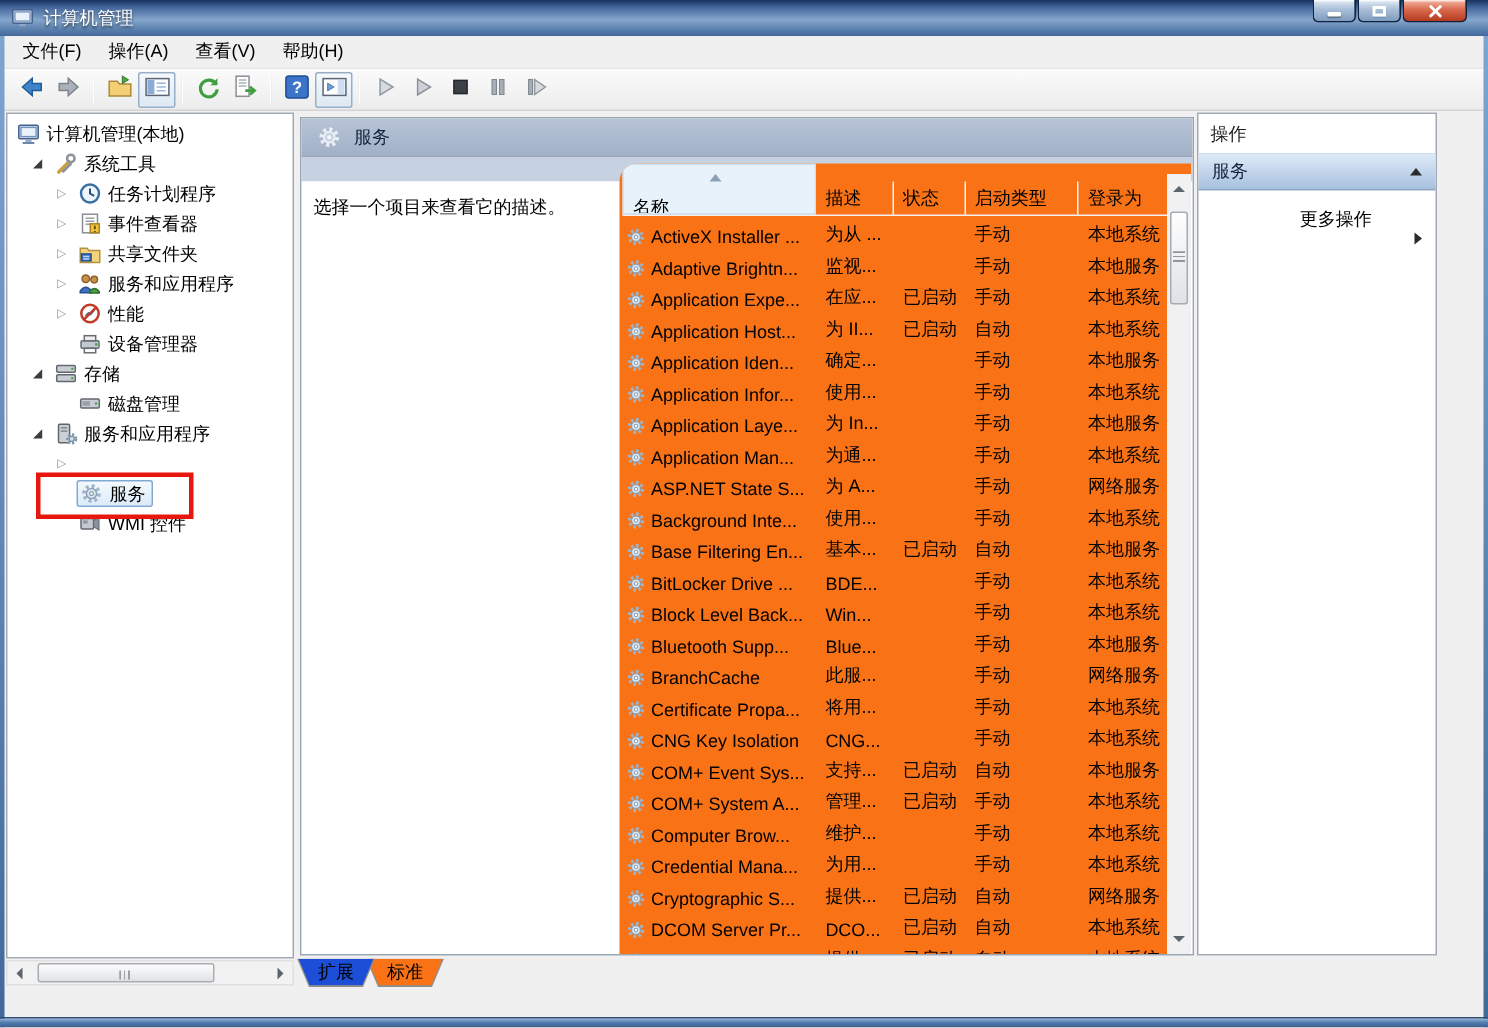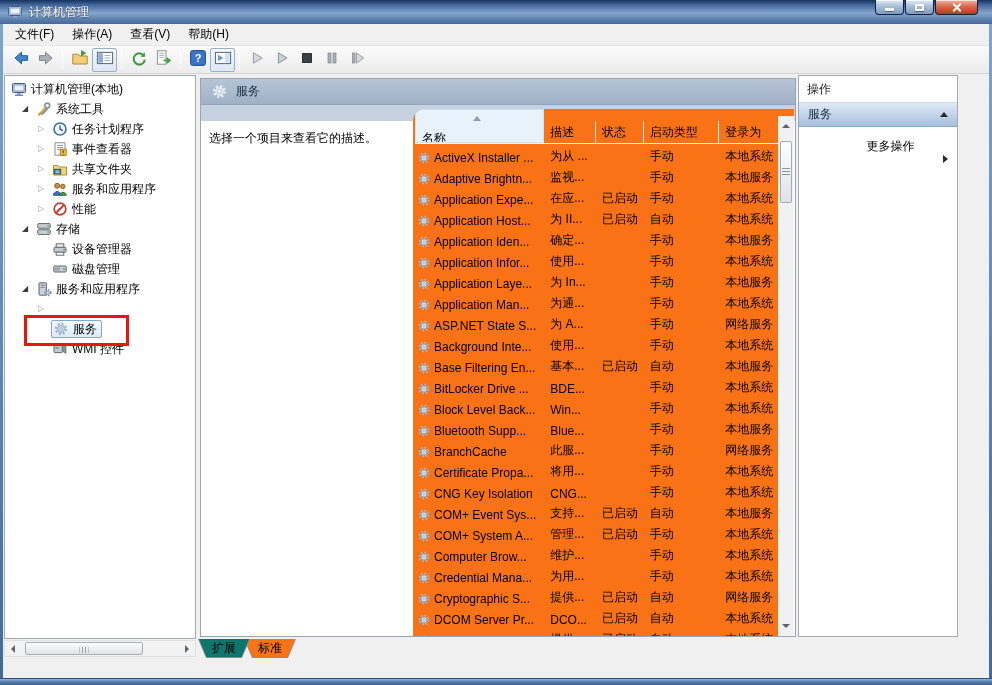--- a/index.html
+++ b/index.html
@@ -114,21 +114,21 @@
   .vs-thumb::after { content:""; position:absolute; top:50%; left:50%; transform:translate(-50%,-50%); width:8px; height:9px;
     background:repeating-linear-gradient(180deg,#8f969e 0 1px,transparent 1px 3px); }
 
   
   .tabs-row { position:absolute; left:200px; top:639px; width:596px; height:20px; display:flex; padding-left:4px; z-index:1; }
   .tab { position:relative; width:52px; height:19px; margin-left:-6px; background:#8e8e8e;
     clip-path:polygon(0 0,100% 0,calc(100% - 8px) 100%,8px 100%); }
   .tab .tab-inner { position:absolute; inset:0 1px 1px 1px; background:#f97316;
     clip-path:polygon(0 0,100% 0,calc(100% - 7.5px) 100%,7.5px 100%);
     display:flex; align-items:center; justify-content:center; }
-  .tab.active { z-index:2; } .tab.active .tab-inner { background:#0f766e; }
+  .tab.active { z-index:2; } .tab.active .tab-inner { background:#1d4ed8; }
 
   .statusbar { position:absolute; left:3px; right:3px; top:659px; height:19px; background:#f0f0f0; z-index:1; }
 
   
   .right-panel { position:absolute; left:798px; top:75px; width:160px; height:562px; background:#fff;
     border:1px solid #a3a9b3; z-index:1; }
   .actions-title { padding:5px 8px 4px; color:#1e1e1e; }
   .actions-section-bar { height:25px; display:flex; align-items:center; padding:0 9px; color:#13233c; cursor:default;
     background:linear-gradient(180deg,#dfeaf7,#a6c0de); border-top:1px solid #cadcee; border-bottom:1px solid #8fa8c6; }
   .collapse-arrow { margin-left:auto; width:0; height:0;
@@ -345,46 +345,46 @@
           <span class="ticon">
             <svg viewBox="0 0 16 16">
               <circle cx="8" cy="8" r="5.8" fill="#fff" stroke="#c23b2a" stroke-width="1.7"></circle>
               <path d="M5 9.5 l2-2 1.5 1.2 2.5-3" stroke="#3a6ea5" fill="none"></path>
               <path d="M3.9 12.1 L12.1 3.9" stroke="#c23b2a" stroke-width="1.7"></path>
             </svg>
           </span>
           <span class="tlabel">性能</span>
         </span>
       </div>
+      <div class="tree-row lv2">
+        <span class="expander none"></span>
+        <span class="row-inner">
+          <span class="ticon">
+            <svg viewBox="0 0 16 16">
+              <rect x="2" y="6.2" width="12" height="5" rx=".8" fill="#c3c9d1" stroke="#686d74"></rect>
+              <rect x="4.2" y="2.8" width="7.6" height="3.4" fill="#eceef1" stroke="#686d74"></rect>
+              <rect x="4.2" y="11.2" width="7.6" height="3" fill="#fdfdfd" stroke="#686d74"></rect>
+              <circle cx="12.2" cy="8.6" r=".9" fill="#47a83e"></circle>
+            </svg>
+          </span>
+          <span class="tlabel">设备管理器</span>
+        </span>
+      </div>
       <div class="tree-row lv1">
         <span class="expander expanded"></span>
         <span class="row-inner">
           <span class="ticon">
             <svg viewBox="0 0 16 16">
               <rect x="1.8" y="2.6" width="12.4" height="4.6" rx=".8" fill="#c9ced6" stroke="#63686f"></rect>
               <rect x="1.8" y="8.8" width="12.4" height="4.6" rx=".8" fill="#c9ced6" stroke="#63686f"></rect>
               <circle cx="12.2" cy="4.9" r=".8" fill="#47a83e"></circle>
               <circle cx="12.2" cy="11.1" r=".8" fill="#47a83e"></circle>
             </svg>
           </span>
           <span class="tlabel">存储</span>
-        </span>
-      </div>
-      <div class="tree-row lv2">
-        <span class="expander none"></span>
-        <span class="row-inner">
-          <span class="ticon">
-            <svg viewBox="0 0 16 16">
-              <rect x="2" y="6.2" width="12" height="5" rx=".8" fill="#c3c9d1" stroke="#686d74"></rect>
-              <rect x="4.2" y="2.8" width="7.6" height="3.4" fill="#eceef1" stroke="#686d74"></rect>
-              <rect x="4.2" y="11.2" width="7.6" height="3" fill="#fdfdfd" stroke="#686d74"></rect>
-              <circle cx="12.2" cy="8.6" r=".9" fill="#47a83e"></circle>
-            </svg>
-          </span>
-          <span class="tlabel">设备管理器</span>
         </span>
       </div>
       <div class="tree-row lv2">
         <span class="expander none"></span>
         <span class="row-inner">
           <span class="ticon">
             <svg viewBox="0 0 16 16">
               <rect x="1.8" y="5" width="12.4" height="6" rx=".8" fill="#c9ced6" stroke="#63686f"></rect>
               <rect x="3" y="6.5" width="5" height="3" fill="#9aa1aa"></rect>
               <circle cx="12" cy="8" r=".9" fill="#47a83e"></circle>

